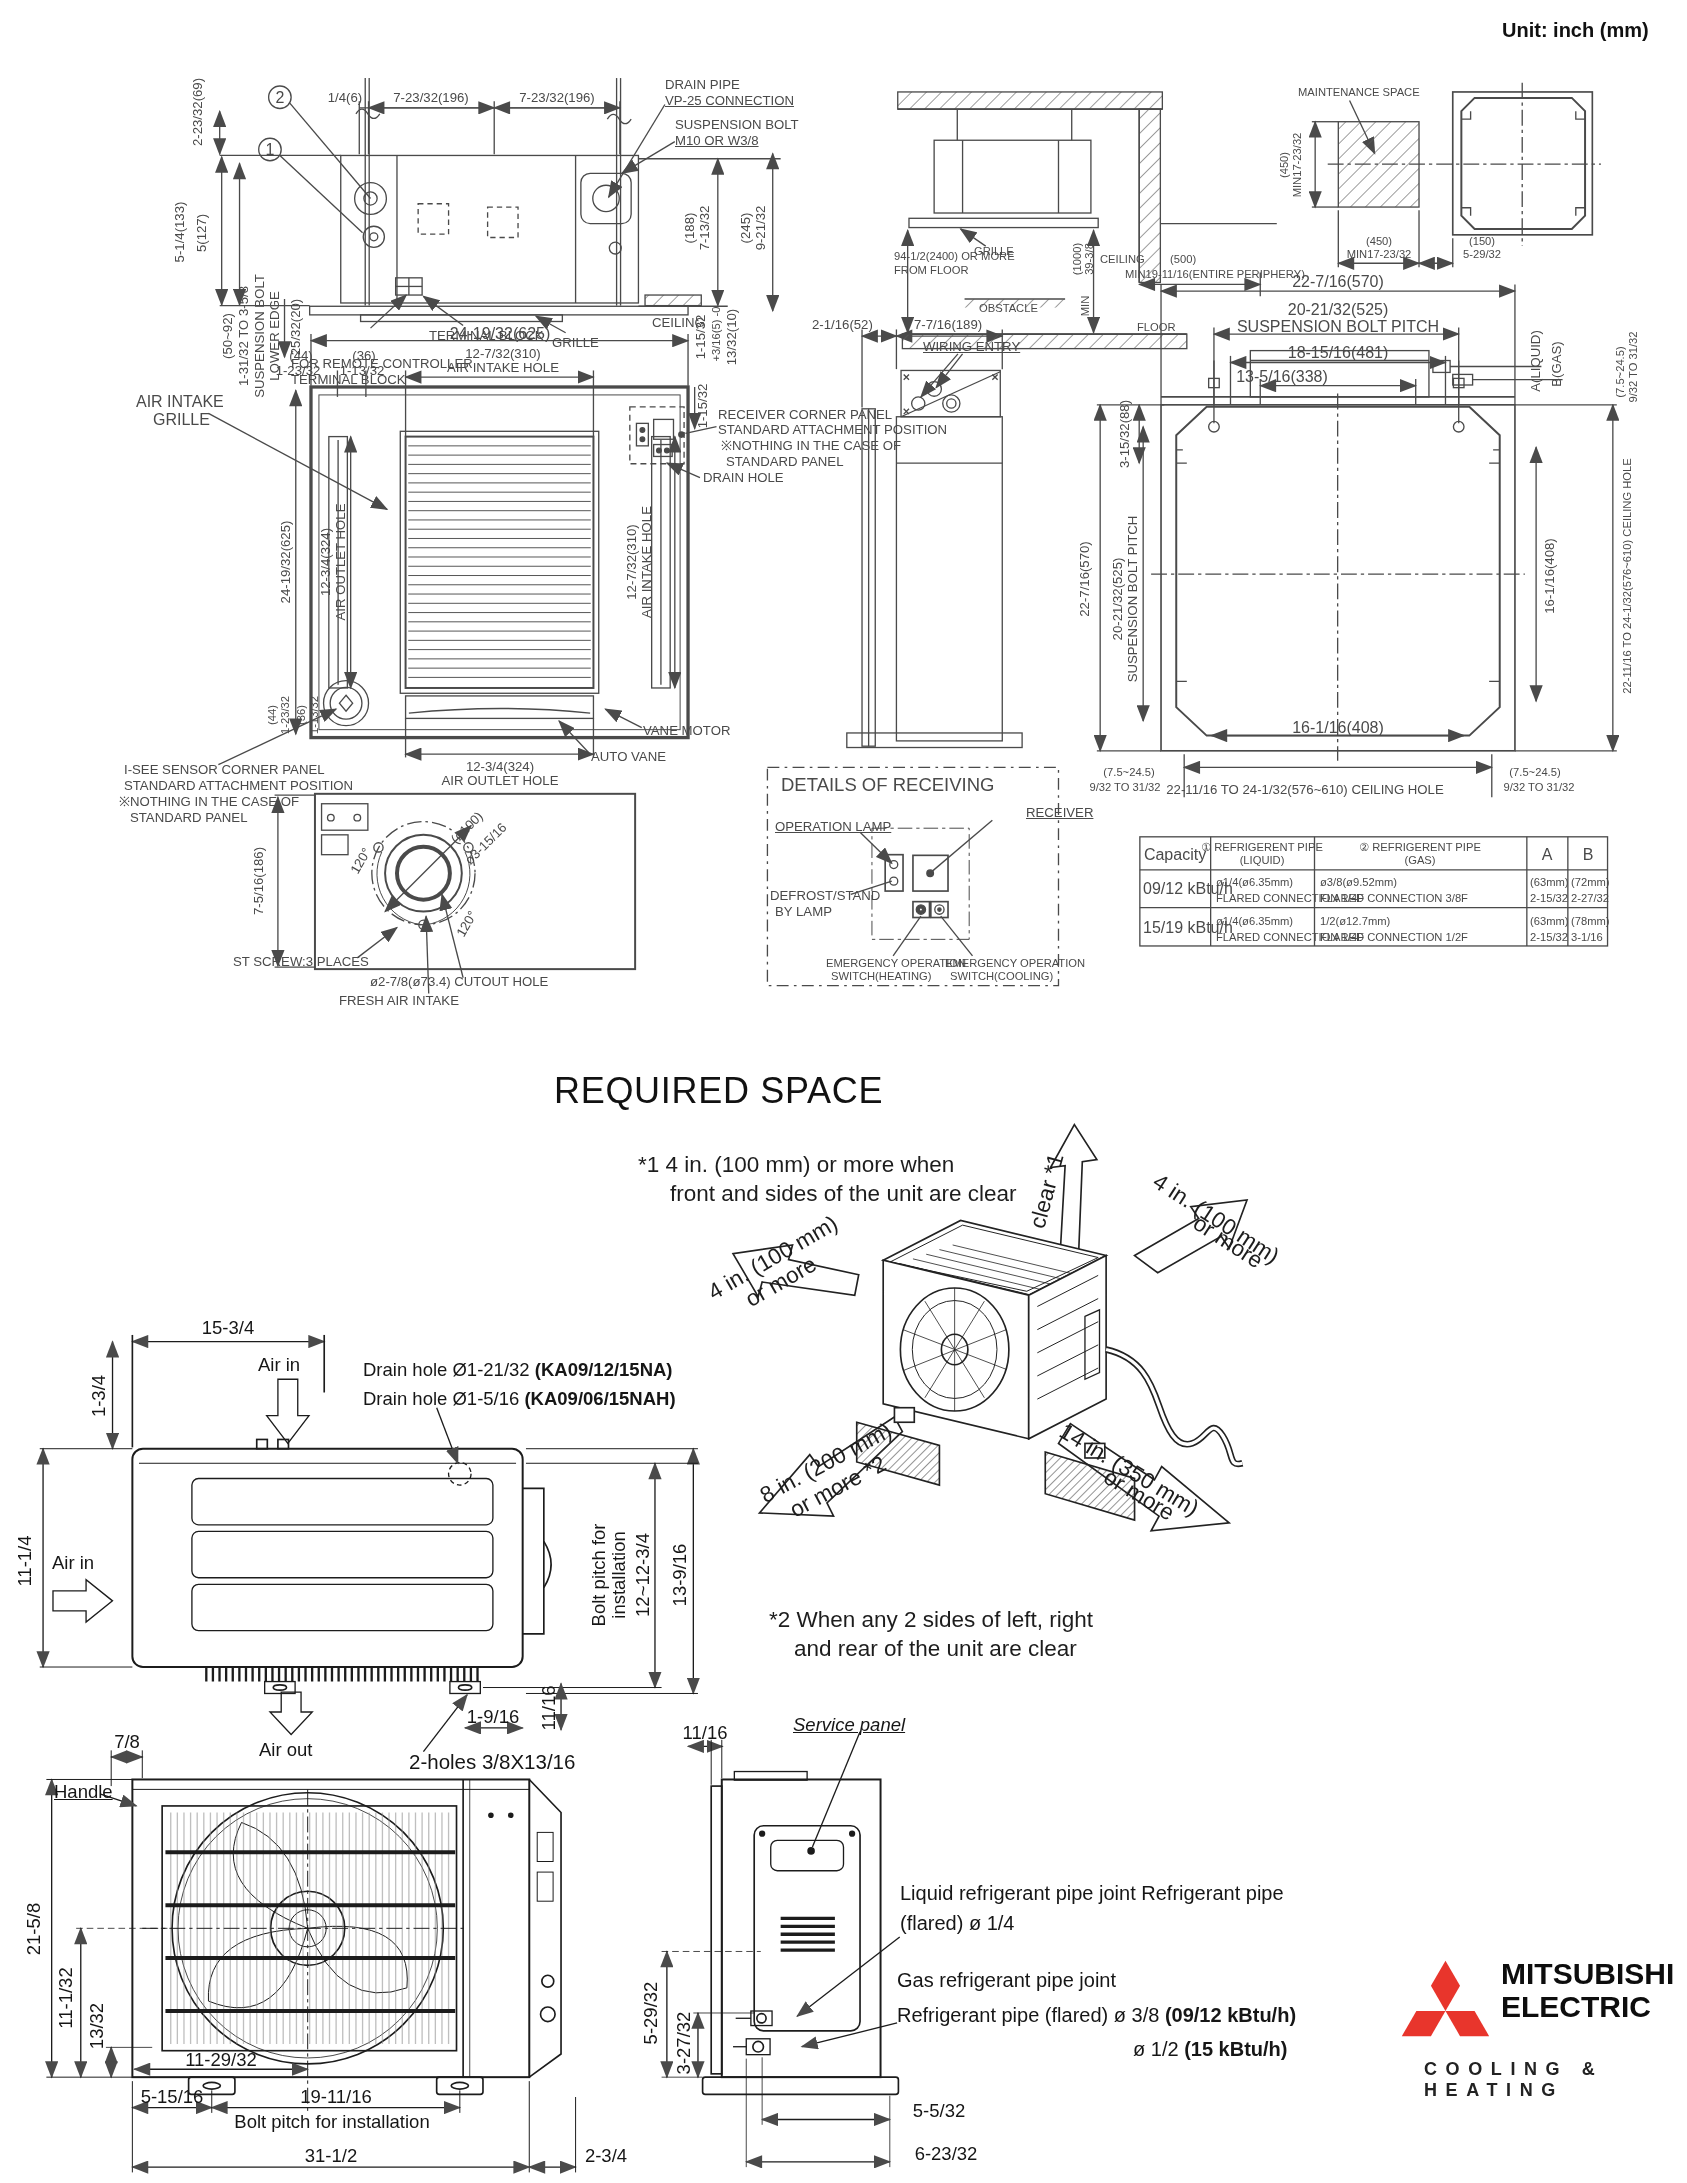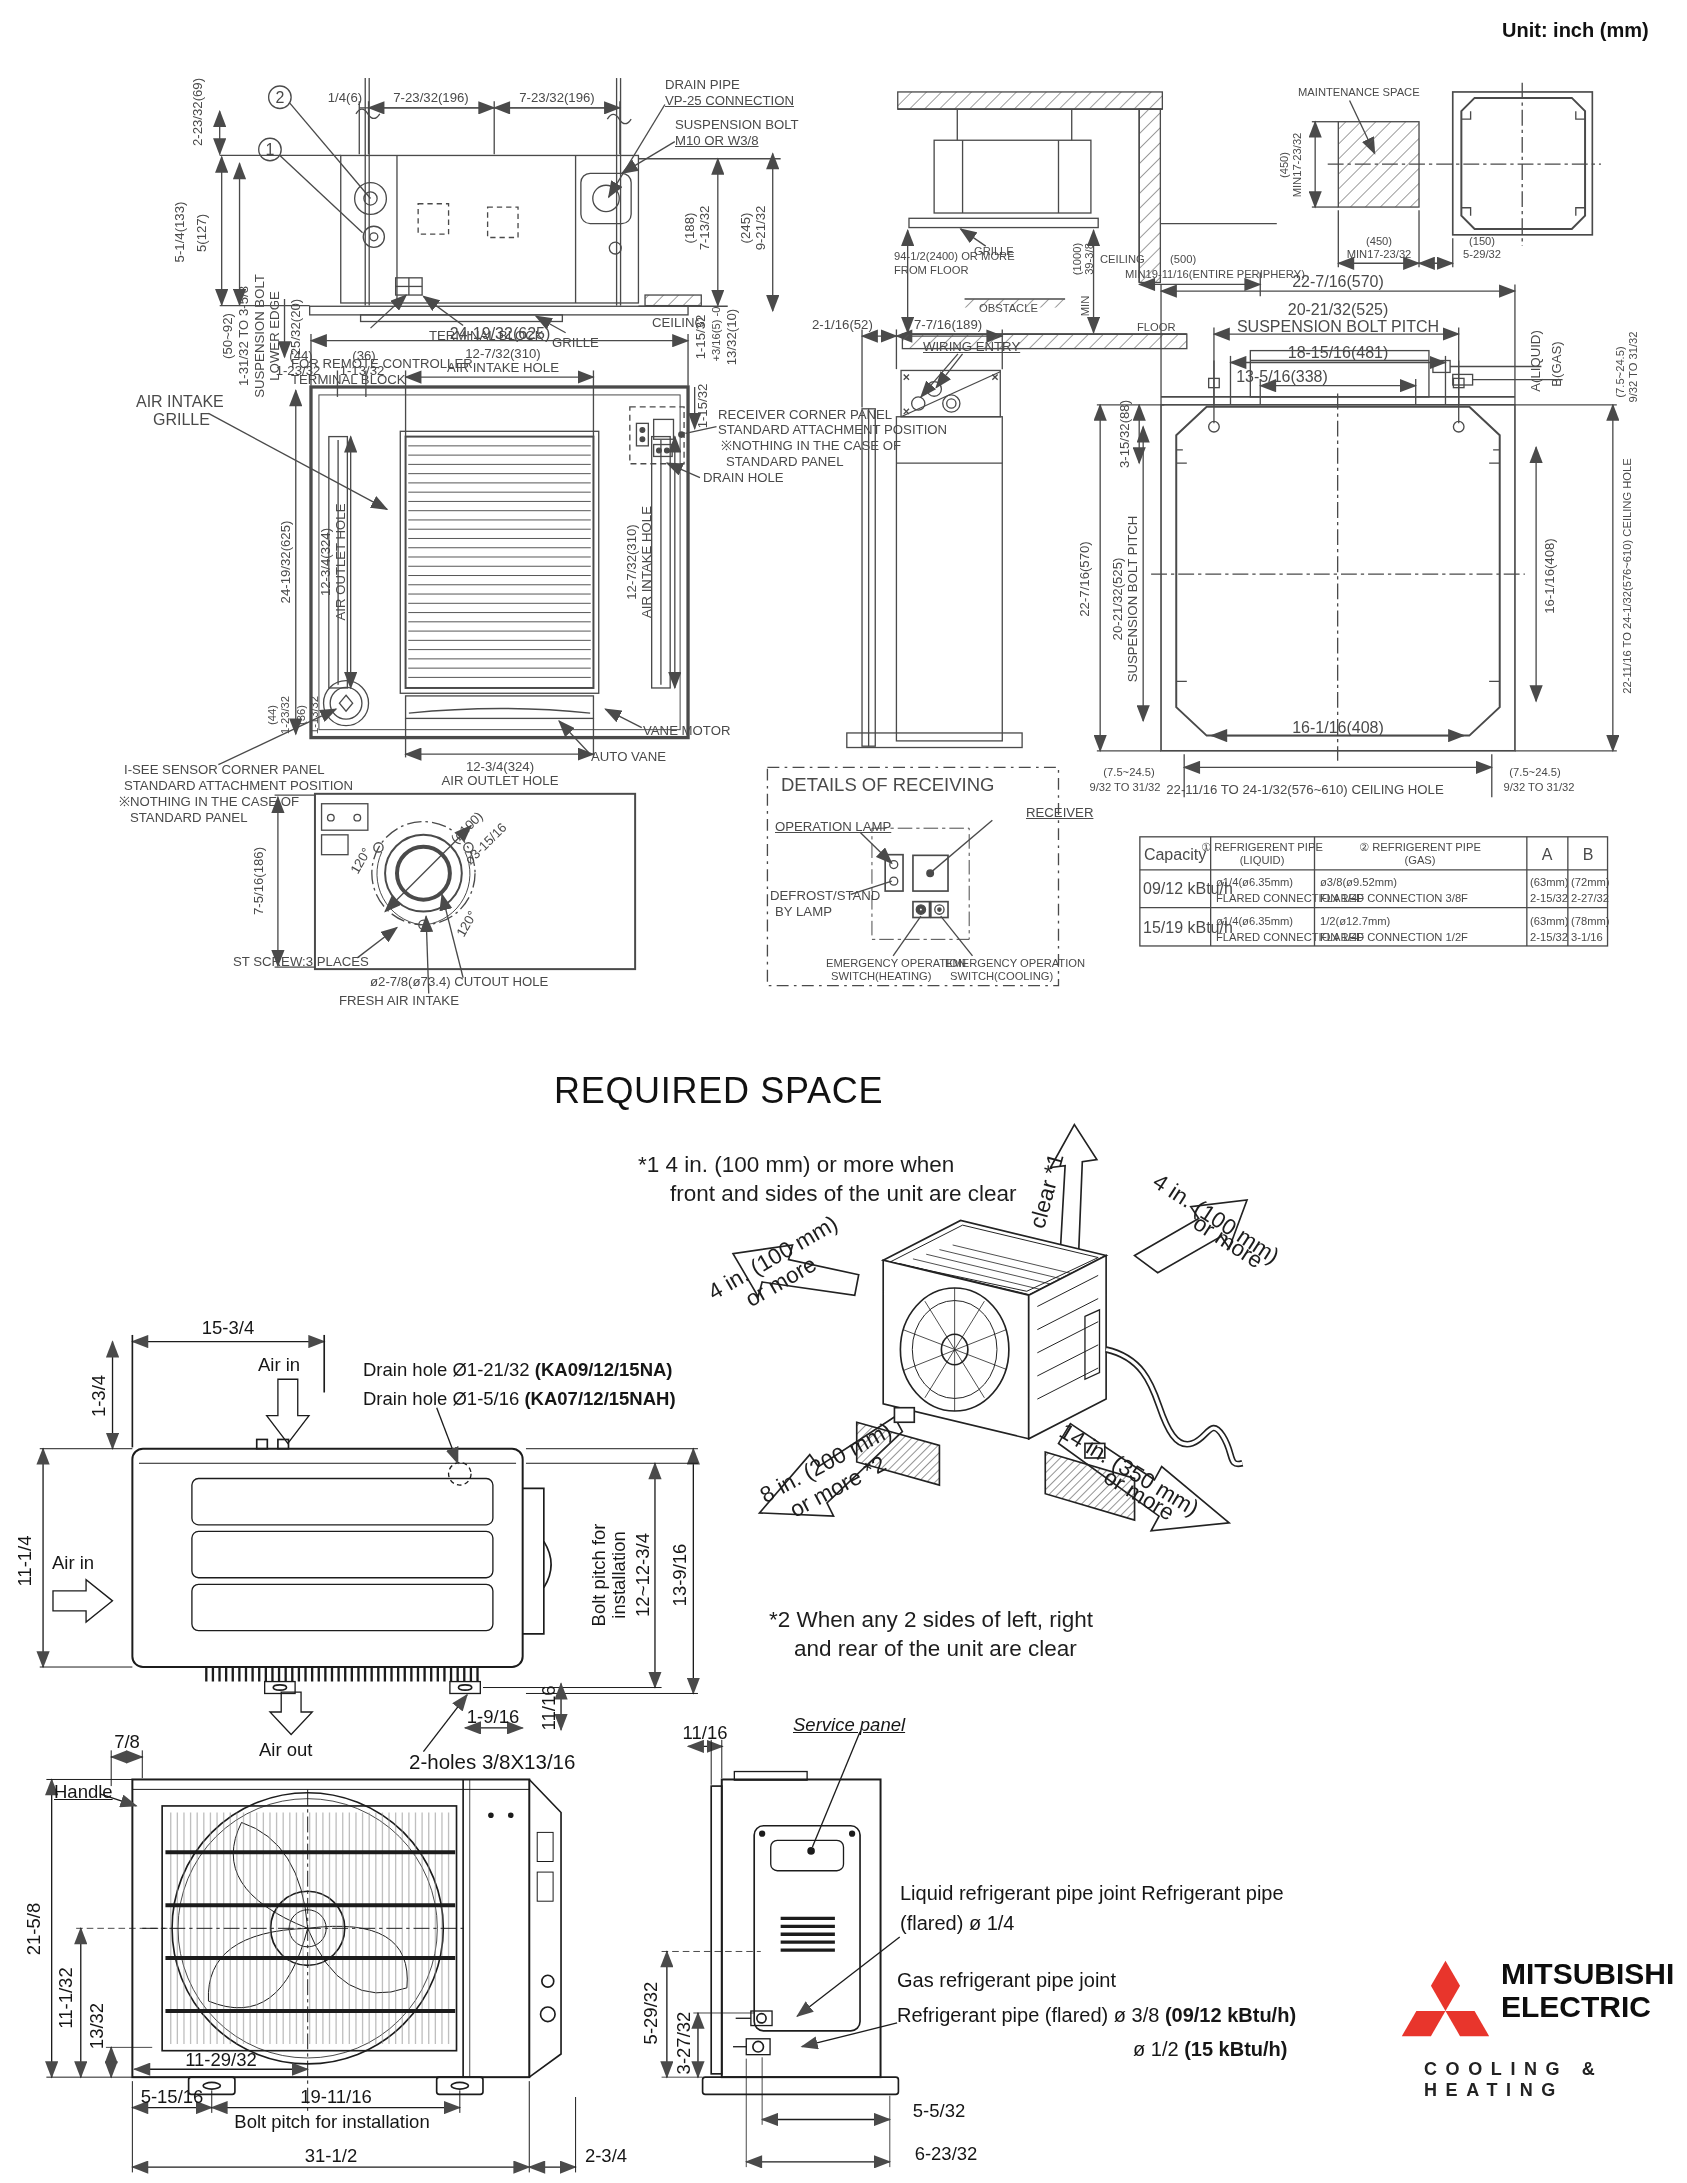--- a/index.html
+++ b/index.html
@@ -689,21 +689,21 @@
 <span class="lbl big" style="left:826px;top:1463px;transform:translate(-50%,-50%) rotate(-28deg);">8 in. (200 mm)</span>
 <span class="lbl big" style="left:838px;top:1487px;transform:translate(-50%,-50%) rotate(-28deg);">or more *2</span>
 <span class="lbl big" style="left:1129px;top:1470px;transform:translate(-50%,-50%) rotate(31deg);">14 in. (350 mm)</span>
 <span class="lbl big" style="left:1139px;top:1495px;transform:translate(-50%,-50%) rotate(31deg);">or more</span>
 <span class="lbl big" style="left:769px;top:1608px;">*2 When any 2 sides of left, right</span>
 <span class="lbl big" style="left:794px;top:1637px;">and rear of the unit are clear</span>
 
 <span class="lbl c dk" style="left:228px;top:1318px;">15-3/4</span>
 <span class="lbl dk" style="left:258px;top:1355px;">Air in</span>
 <span class="lbl dk" style="left:363px;top:1360px;"><span>Drain hole Ø1-21/32 </span><span class="b">(KA09/12/15NA)</span></span>
-<span class="lbl dk" style="left:363px;top:1389px;"><span>Drain hole Ø1-5/16 </span><span class="b">(KA07/12/15NAH)</span></span>
+<span class="lbl dk" style="left:363px;top:1389px;"><span>Drain hole Ø1-5/16 </span><span class="b">(KA09/06/15NAH)</span></span>
 <span class="lbl rot dk" style="left:99px;top:1396px;">1-3/4</span>
 <span class="lbl dk" style="left:52px;top:1553px;">Air in</span>
 <span class="lbl rot dk" style="left:25px;top:1561px;">11-1/4</span>
 <span class="lbl rot dk" style="left:599px;top:1575px;">Bolt pitch for</span>
 <span class="lbl rot dk" style="left:619px;top:1575px;">installation</span>
 <span class="lbl rot dk" style="left:643px;top:1575px;">12~12-3/4</span>
 <span class="lbl rot dk" style="left:680px;top:1575px;">13-9/16</span>
 <span class="lbl c dk" style="left:493px;top:1707px;">1-9/16</span>
 <span class="lbl rot dk" style="left:549px;top:1708px;">11/16</span>
 <span class="lbl dk" style="left:259px;top:1740px;">Air out</span>

